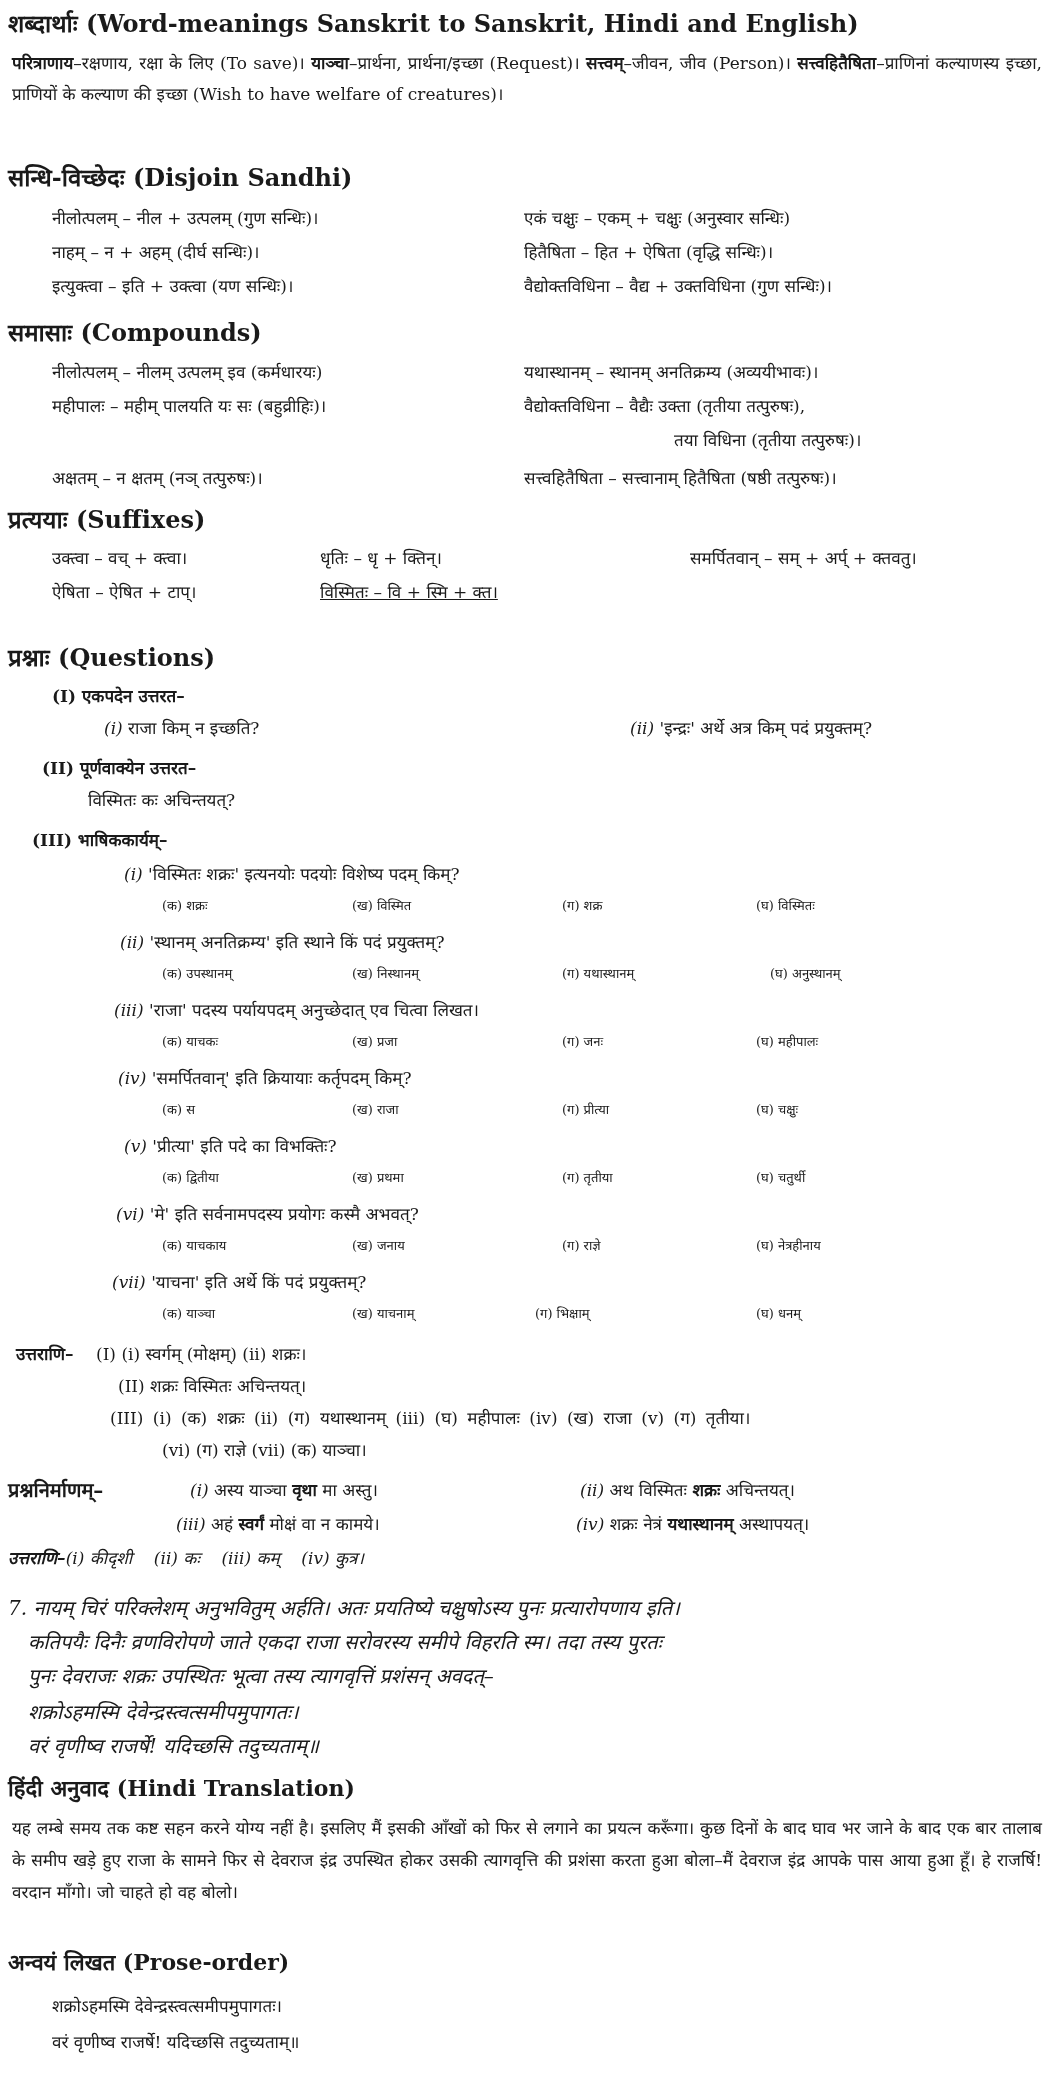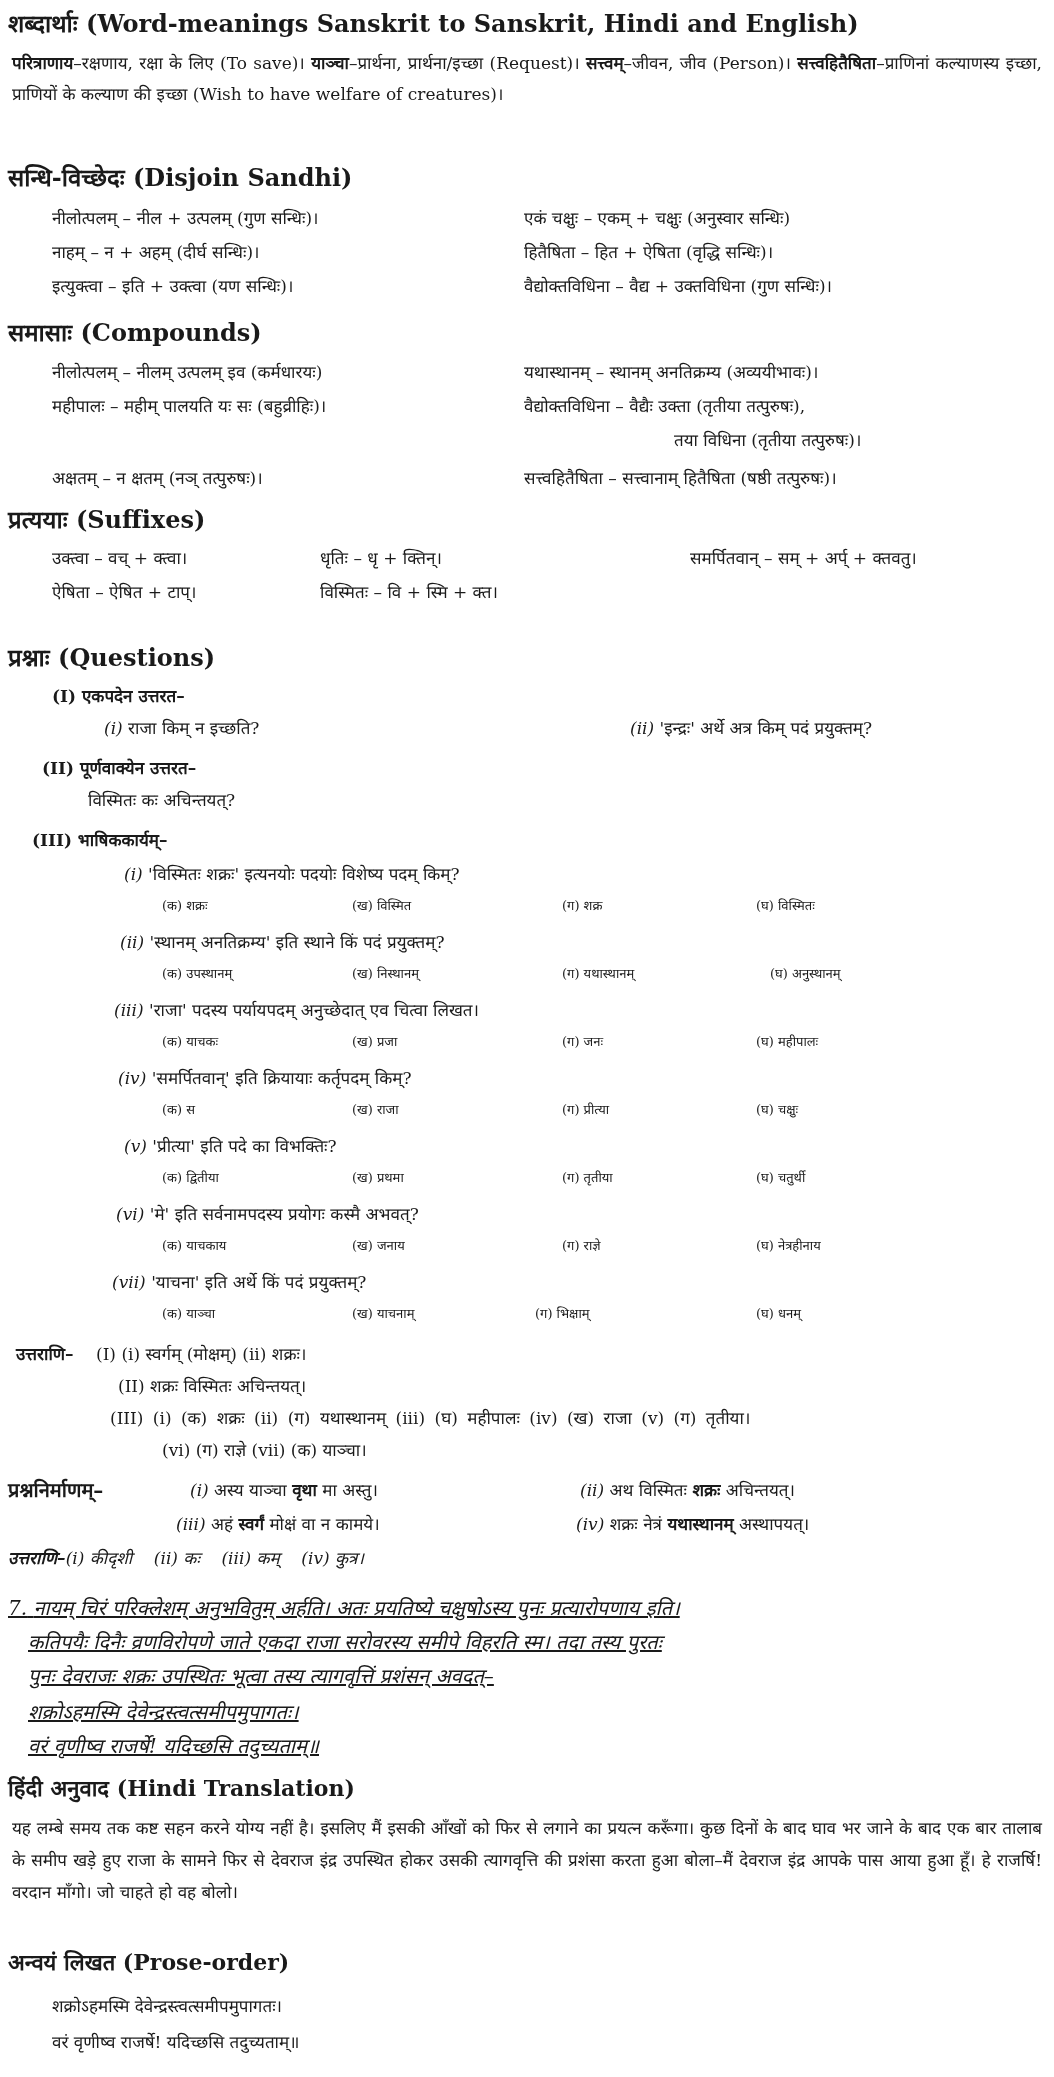--- a/index.html
+++ b/index.html
@@ -7,21 +7,21 @@
     width: 1054px; height: 2077px; overflow: hidden; position: relative;
     color: #1a1a1a;
     font-family: "DejaVu Serif", "Liberation Serif", serif;
   }
   .abs { position: absolute; white-space: nowrap; }
   .h { font-size: 24px; font-weight: bold; }
   .h .en { font-family: "DejaVu Serif", "Liberation Serif", serif; }
   .tb { font-weight: bold; }
   .para { position: absolute; left: 12px; width: 1030px; font-size: 17px; line-height: 31px; text-align: justify; }
   .it { font-style: italic; }
-  .verse { font-size: 21px; font-style: italic; text-decoration: underline; }
+  .verse { font-size: 21px; font-style: italic; }
   .row { position: absolute; white-space: nowrap; font-size: 17px; }
   .opt { position: absolute; white-space: nowrap; font-size: 13px; }
 </style>
 </head>
 <body>
 
 <div class="abs h" style="left:8px;top:6px;">
   <span>शब्दार्थाः</span>
   <span class="en">(Word-meanings Sanskrit to Sanskrit, Hindi and English)</span>
 </div>
@@ -56,21 +56,21 @@
 <div class="row" style="left:524px;top:466px;">सत्त्वहितैषिता  – सत्त्वानाम् हितैषिता (षष्ठी तत्पुरुषः)।</div>
 
 <div class="abs h" style="left:8px;top:502px;">
   <span>प्रत्ययाः</span>
   <span class="en">(Suffixes)</span>
 </div>
 <div class="row" style="left:52px;top:546px;">उक्त्वा – वच्  + क्त्वा।</div>
 <div class="row" style="left:320px;top:546px;">धृतिः   – धृ  + क्तिन्।</div>
 <div class="row" style="left:690px;top:546px;">समर्पितवान् – सम् + अर्प् + क्तवतु।</div>
 <div class="row" style="left:52px;top:580px;">ऐषिता – ऐषित + टाप्।</div>
-<div class="row" style="left:320px;top:580px;">विस्मितः – वि + स्मि + क्त।</div>
+<div class="row" style="left:320px;top:580px;text-decoration:underline;">विस्मितः – वि + स्मि + क्त।</div>
 
 <div class="abs h" style="left:8px;top:640px;">
   <span>प्रश्नाः</span>
   <span class="en">(Questions)</span>
 </div>
 <div class="row tb" style="left:52px;top:684px;">(I) एकपदेन उत्तरत–</div>
 <div class="row" style="left:104px;top:716px;">
   <span class="it">(i)</span>
   <span>राजा किम् न इच्छति?</span>
 </div>

